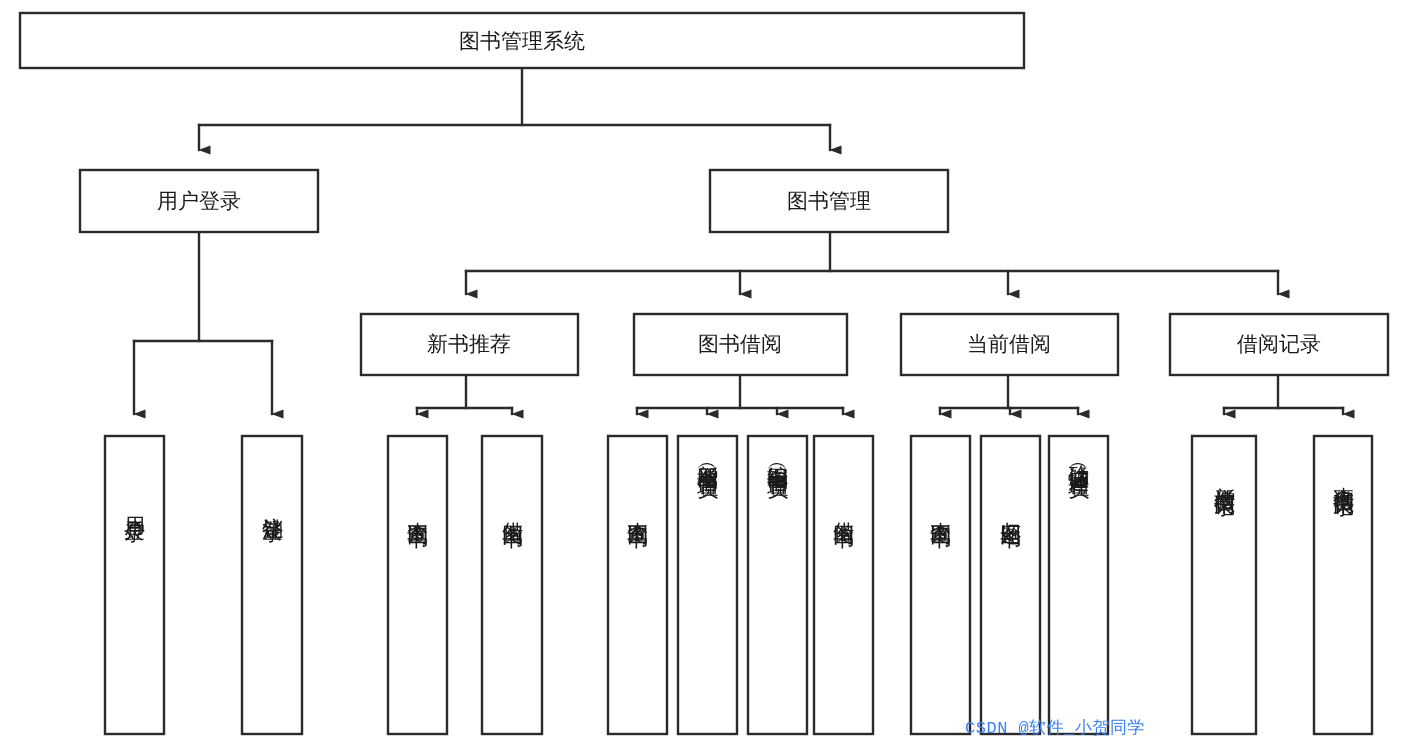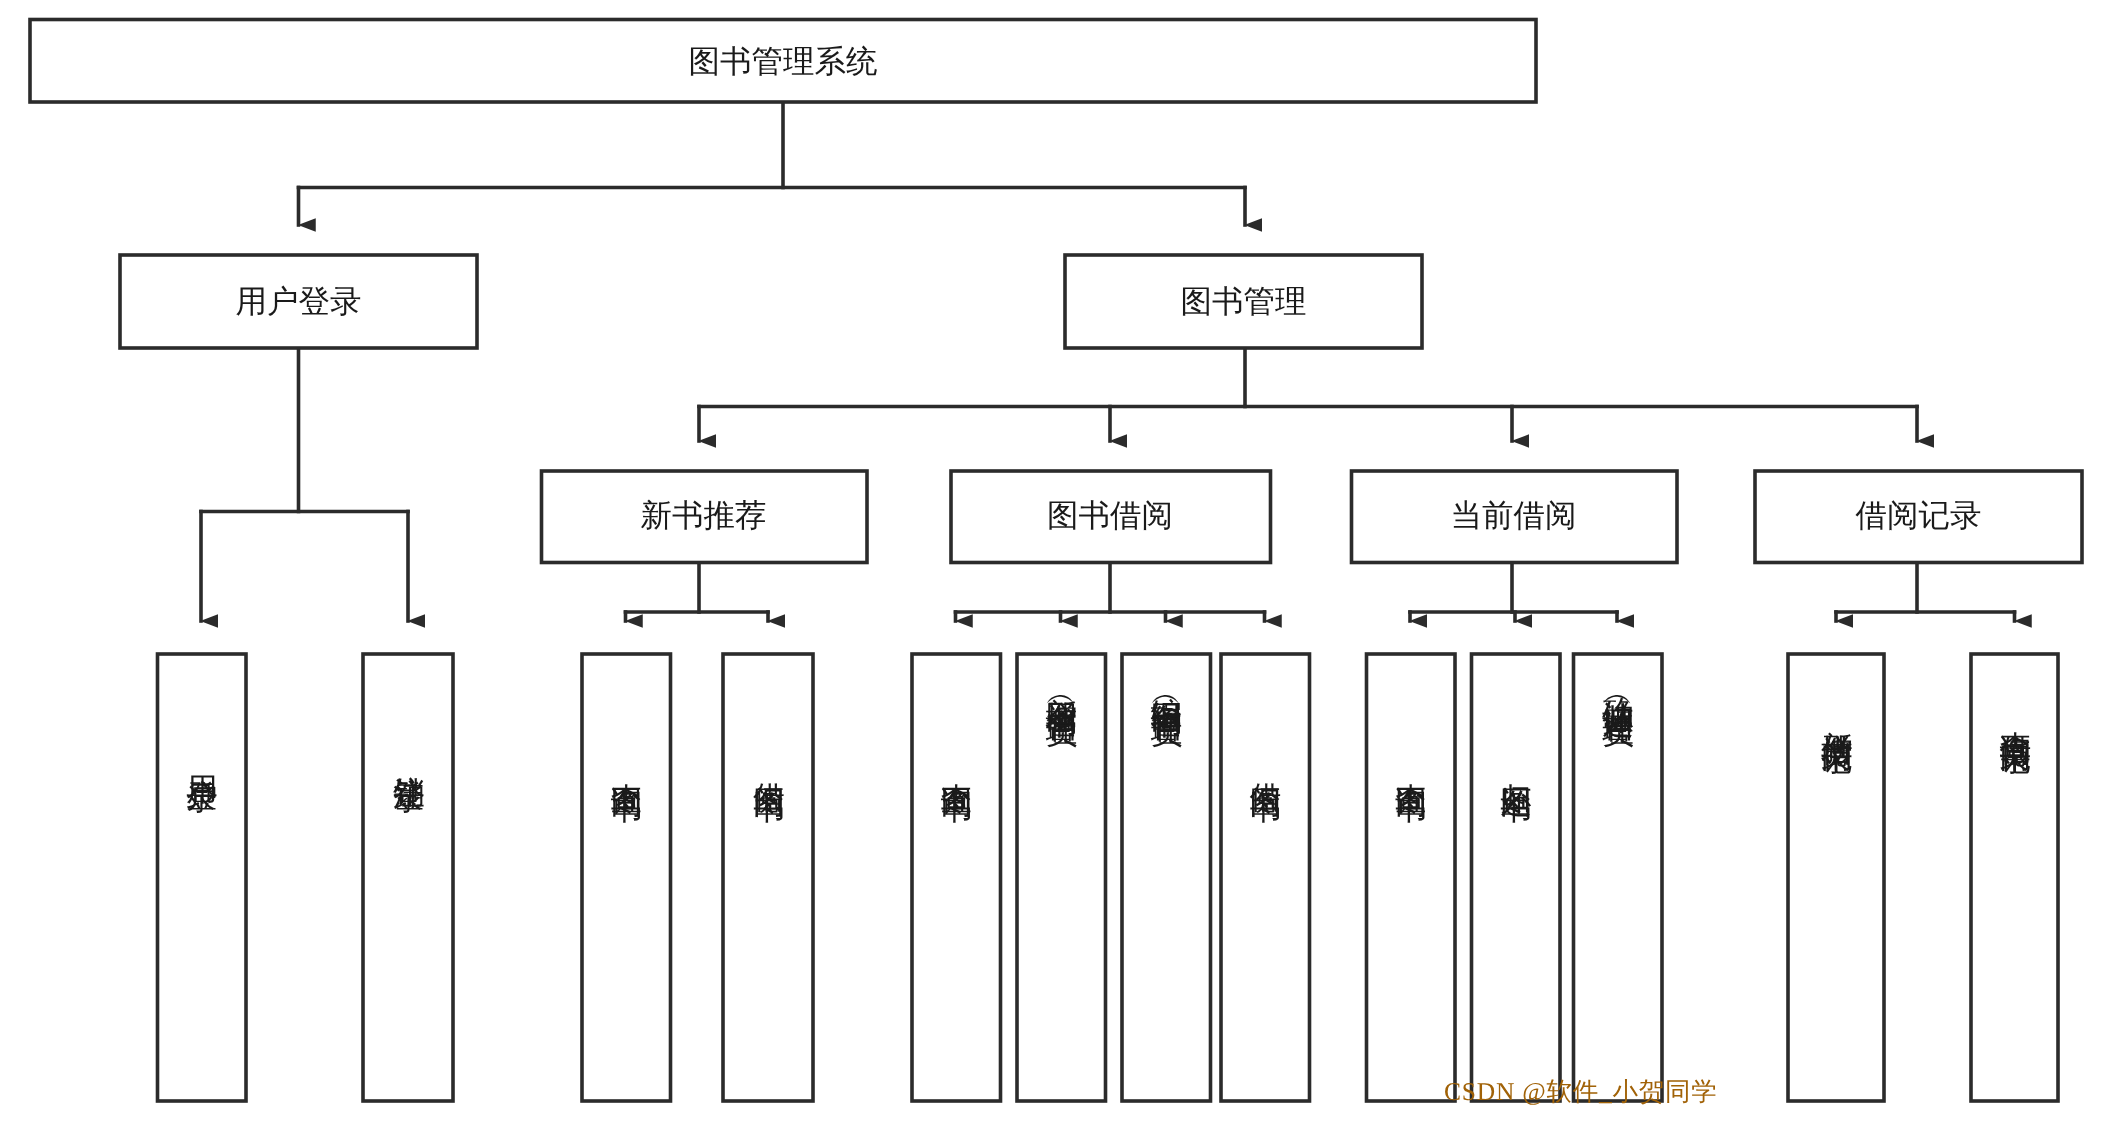--- a/index.html
+++ b/index.html
@@ -62,23 +62,23 @@
     letter-spacing: 2px;
     white-space: nowrap;
     text-align: center;
     pointer-events: none;
     transform: translateX(-50%);
   }
   .watermark {
     position: absolute;
     right: 8px;
     bottom: 8px;
-    font-family: Liberation Serif, serif;
+    font-family: Liberation Mono, monospace;
     font-size: 17px;
-    color: #a16207;
+    color: #3b82f6;
     white-space: nowrap;
     letter-spacing: 0.5px;
   }
 </style>
 </head>
 <body>
 
 <div id="diagram-root">
 
   <svg id="tree-svg" viewBox="0 0 1405 747">

